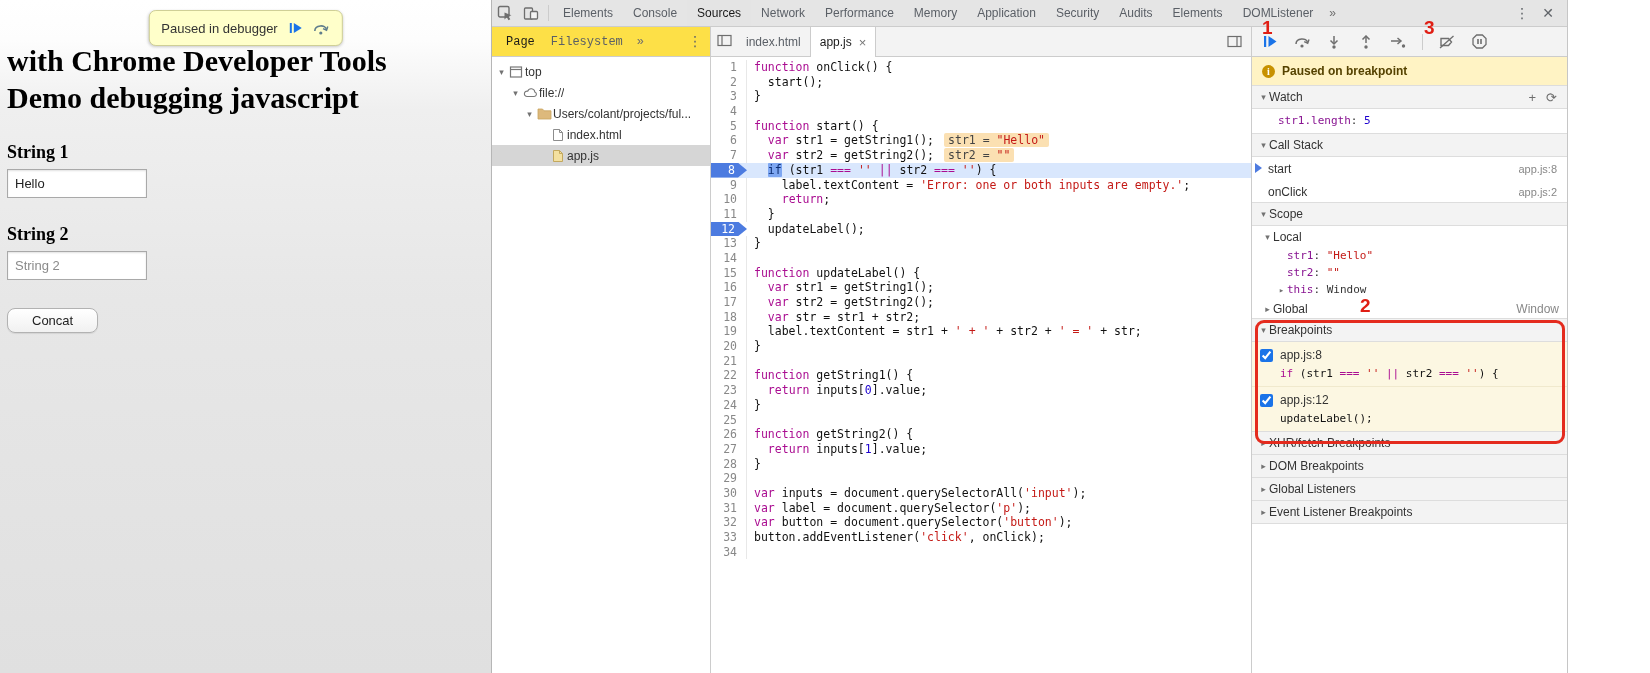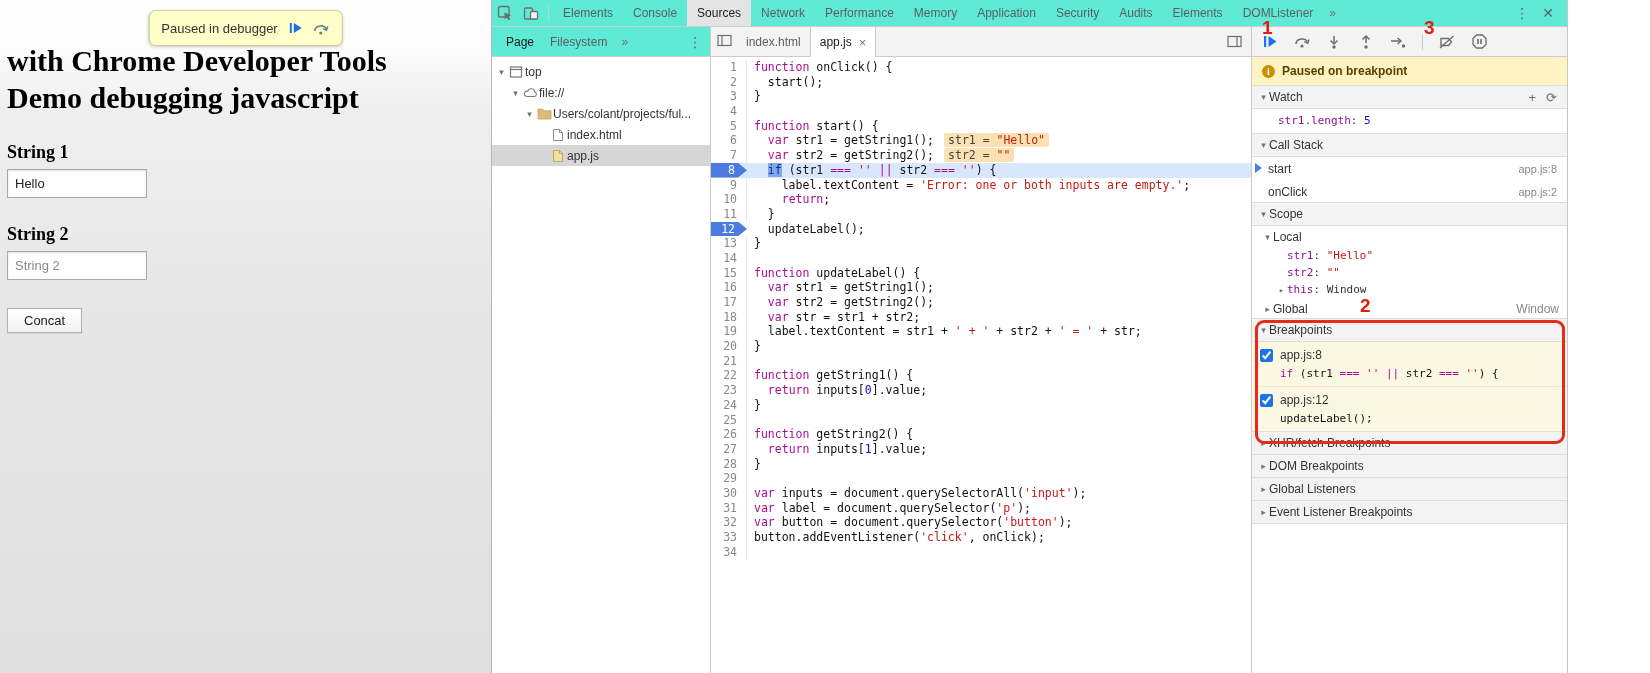--- a/index.html
+++ b/index.html
@@ -15,43 +15,43 @@
     display:flex; align-items:center; gap:10px; background:#ffffca; border:1px solid #cfcf96;
     border-radius:7px; padding:4px 12px; font-size:13px; color:#333; box-shadow:0 1px 3px rgba(0,0,0,.2); white-space:nowrap; }
   .page-title { margin:42px 10px 0 7px; font-family:"Liberation Serif", serif; font-weight:bold;
     font-size:30px; line-height:37px; color:#000; }
   .field-label { margin:26px 0 6px 7px; font-family:"Liberation Serif", serif; font-weight:bold;
     font-size:18px; color:#000; }
   .text-input { display:block; margin-left:7px; width:140px; height:29px; border:1px solid #a9a9a9;
     background:#fff; box-shadow:inset 0 1px 2px rgba(0,0,0,.12); font-size:13px; padding:0 7px;
     font-family:"Liberation Sans", sans-serif; color:#222; }
   .text-input.muted { color:#8a8a8a; }
-  .concat-btn { margin:28px 0 0 7px; padding:4px 16px; font-size:13px; color:#222;
-    background:linear-gradient(#ffffff,#f1f1f1); border:1px solid #b2b2b2; border-radius:0;
+  .concat-btn { margin:28px 0 0 7px; padding:4px 24px; font-size:13px; color:#222;
+    background:linear-gradient(#ffffff,#f1f1f1); border:1px solid #b2b2b2; border-radius:8px;
     box-shadow:0 1px 1px rgba(0,0,0,.08); }
 
   
   .devtools { flex:1; display:flex; flex-direction:column; border-left:1px solid #b6b6b6; background:#fff; min-width:0; }
-  .dt-toolbar { height:27px; background:#5eead4; border-bottom:1px solid #ccc;
+  .dt-toolbar { height:27px; background:#e5e5e5; border-bottom:1px solid #ccc;
     display:flex; align-items:center; font-size:12px; color:#5a5f66; flex-shrink:0; }
   .tb-icon { width:26px; height:26px; display:flex; align-items:center; justify-content:center; cursor:pointer; }
   .tb-sep { width:1px; height:16px; background:#ccc; margin:0 4px; }
   .dt-tabs { display:flex; height:100%; }
   .dt-tab { padding:0 10px; line-height:26px; white-space:nowrap; cursor:pointer; }
   .dt-tab.active { color:#1a1a1a; background:#e4e4e4; }
   .overflow-chevron { padding:0 6px; color:#6e6e6e; font-size:12px; cursor:pointer; }
   .tb-right { margin-left:auto; display:flex; align-items:center; gap:4px; padding-right:8px; }
   .glyph-btn { color:#5f6368; font-size:14px; width:22px; text-align:center; cursor:pointer; }
 
   .dt-main { flex:1; display:flex; min-height:0; }
 
   
   .navigator { width:219px; border-right:1px solid #ccc; display:flex; flex-direction:column; background:#fff; flex-shrink:0; }
-  .nav-tabs { height:30px; background:#5eead4; border-bottom:1px solid #ccc; display:flex; align-items:center;
-    font-size:12px; color:#5a5f66; padding-left:6px; flex-shrink:0; }
+  .nav-tabs { height:30px; background:#fde047; border-bottom:1px solid #ccc; display:flex; align-items:center;
+    font-size:12px; color:#5a5f66; padding-left:6px; flex-shrink:0;font-family:Liberation Mono, monospace; }
   .nav-tab { padding:0 8px; line-height:30px; cursor:pointer; }
   .nav-tab.active { color:#1a1a1a; }
   .nav-tabs .tb-right { padding-right:4px; }
   .nav-tree { flex:1; padding-top:4px; font-size:12px; color:#333; overflow:hidden; }
   .tree-row { height:21px; display:flex; align-items:center; white-space:nowrap; cursor:pointer; }
   .tree-row.selected { background:#d6d6d6; }
   .tri { display:inline-block; width:11px; color:#727272; font-size:9px; text-align:center; flex-shrink:0; }
   .tri-space { display:inline-block; width:11px; flex-shrink:0; }
   .tree-icon { display:inline-flex; width:18px; justify-content:center; flex-shrink:0; }
   .tree-label { overflow:hidden; text-overflow:ellipsis; }

